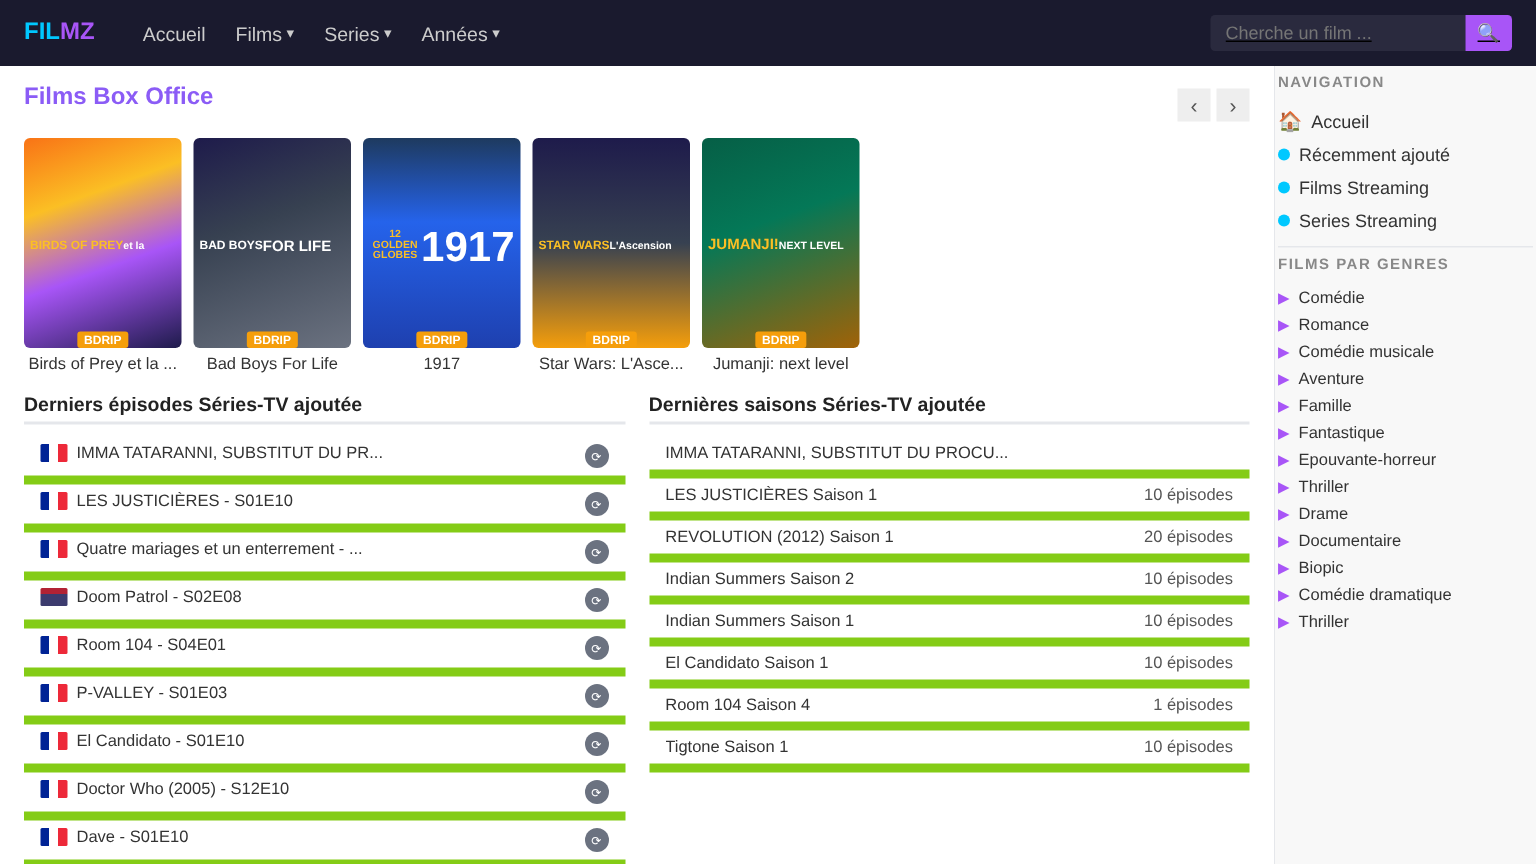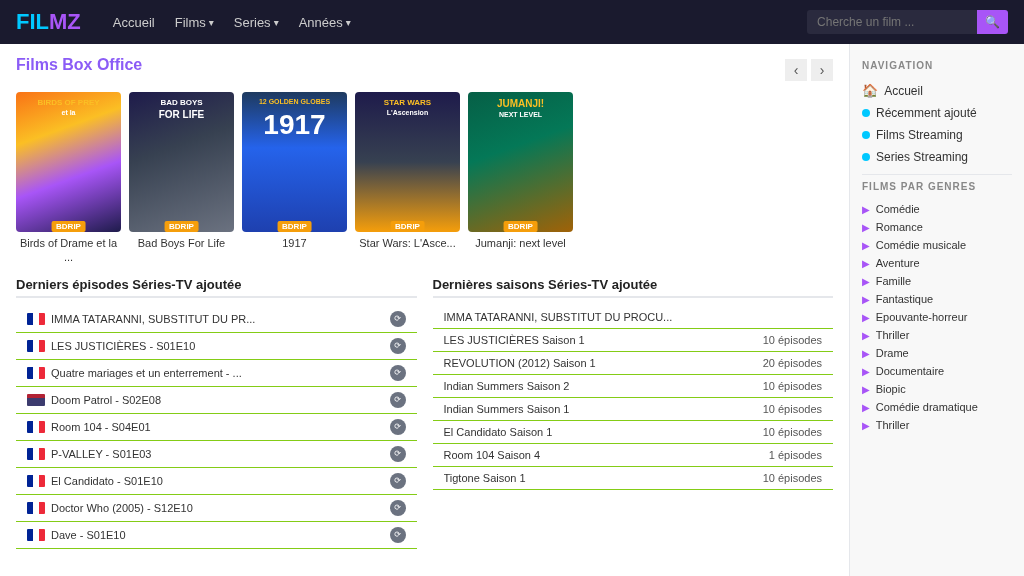--- a/index.html
+++ b/index.html
@@ -15,21 +15,21 @@
     
     #header {
       background: #1a1a2e;
       display: flex;
       align-items: center;
       padding: 0 16px;
       height: 44px;
       flex-shrink: 0;
     }
     #logo {
-      font-size: 22px;
+      font-size: 16px;
       font-weight: bold;
       color: white;
       margin-right: 24px;
     }
     #logo span.fil { color: #00c8ff; }
     #logo span.mz { color: #a855f7; }
     nav { display: flex; gap: 4px; align-items: center; }
     .nav-item {
       color: #ccc;
       font-size: 13px;
@@ -37,20 +37,21 @@
       cursor: pointer;
       display: flex;
       align-items: center;
       gap: 3px;
     }
     .nav-arrow { font-size: 10px; }
     .search-area {
       margin-left: auto;
       display: flex;
       align-items: flex-end;
+      text-decoration: underline;
     }
     .search-input {
       background: #2a2a3e;
       border: none;
       color: #aaa;
       padding: 5px 10px;
       font-size: 12px;
       width: 170px;
       outline: none;
       border-radius: 3px 0 0 3px;
@@ -153,21 +154,21 @@
     .poster-jumanji { background: linear-gradient(160deg, #065f46 0%, #047857 40%, #a16207 100%); }
     .poster-text {
       color: white;
       font-size: 9px;
       font-weight: bold;
       text-align: center;
       padding: 4px;
       position: absolute;
       top: 0; left: 0; right: 0; bottom: 0;
       display: flex;
-      flex-direction: column;
+      flex-direction: row;
       justify-content: flex-start;
       align-items: center;
       padding-top: 6px;
     }
     
     .two-col {
       display: flex;
       gap: 16px;
       margin-top: 8px;
     }
@@ -177,23 +178,23 @@
     .col-title {
       font-size: 13px;
       font-weight: bold;
       color: #222;
       margin-bottom: 8px;
       padding-bottom: 4px;
       border-bottom: 2px solid #e5e7eb;
     }
     .list-row {
       display: flex;
-      align-items: center;
+      align-items: flex-start;
       padding: 5px 11px;
-      border-bottom: 1px solid #84cc16;
+      border-bottom: 6px solid #84cc16;
       gap: 6px;
     }
     .flag {
       width: 18px;
       height: 12px;
       border-radius: 1px;
       flex-shrink: 0;
     }
     .flag-fr { background: linear-gradient(to right, #002395 33%, #fff 33%, #fff 66%, #ed2939 66%); }
     .flag-us { background: linear-gradient(to bottom, #B22234, #B22234 33%, #3C3B6E 33%, #3C3B6E); }
@@ -221,21 +222,21 @@
       font-size: 11px;
       color: #555;
       white-space: nowrap;
       margin-left: auto;
       flex-shrink: 0;
     }
     
     #sidebar {
       width: 175px;
       background: #f8f8f8;
-      padding: 12px;
+      padding: 2px;
       border-left: 1px solid #e5e7eb;
       overflow-y: auto;
       flex-shrink: 0;
     }
     .sidebar-section-title {
       font-size: 10px;
       font-weight: bold;
       color: #888;
       letter-spacing: 1px;
       margin-bottom: 8px;
@@ -300,21 +301,21 @@
     </div>
     <div class="movies-row">
       <div class="movie-card">
         <div class="movie-poster poster-birds">
           <div class="poster-text">
             <div style="font-size:8px;color:#fbbf24;font-weight:bold;">BIRDS OF PREY</div>
             <div style="font-size:7px;margin-top:2px;">et la</div>
           </div>
           <div class="bdrip-badge">BDRIP</div>
         </div>
-        <div class="movie-title">Birds of Drame et la ...</div>
+        <div class="movie-title">Birds of Prey et la ...</div>
       </div>
       <div class="movie-card">
         <div class="movie-poster poster-badboys">
           <div class="poster-text">
             <div style="font-size:8px;color:white;font-weight:bold;">BAD BOYS</div>
             <div style="font-size:10px;font-weight:bold;color:white;margin-top:2px;">FOR LIFE</div>
           </div>
           <div class="bdrip-badge">BDRIP</div>
         </div>
         <div class="movie-title">Bad Boys For Life</div>

